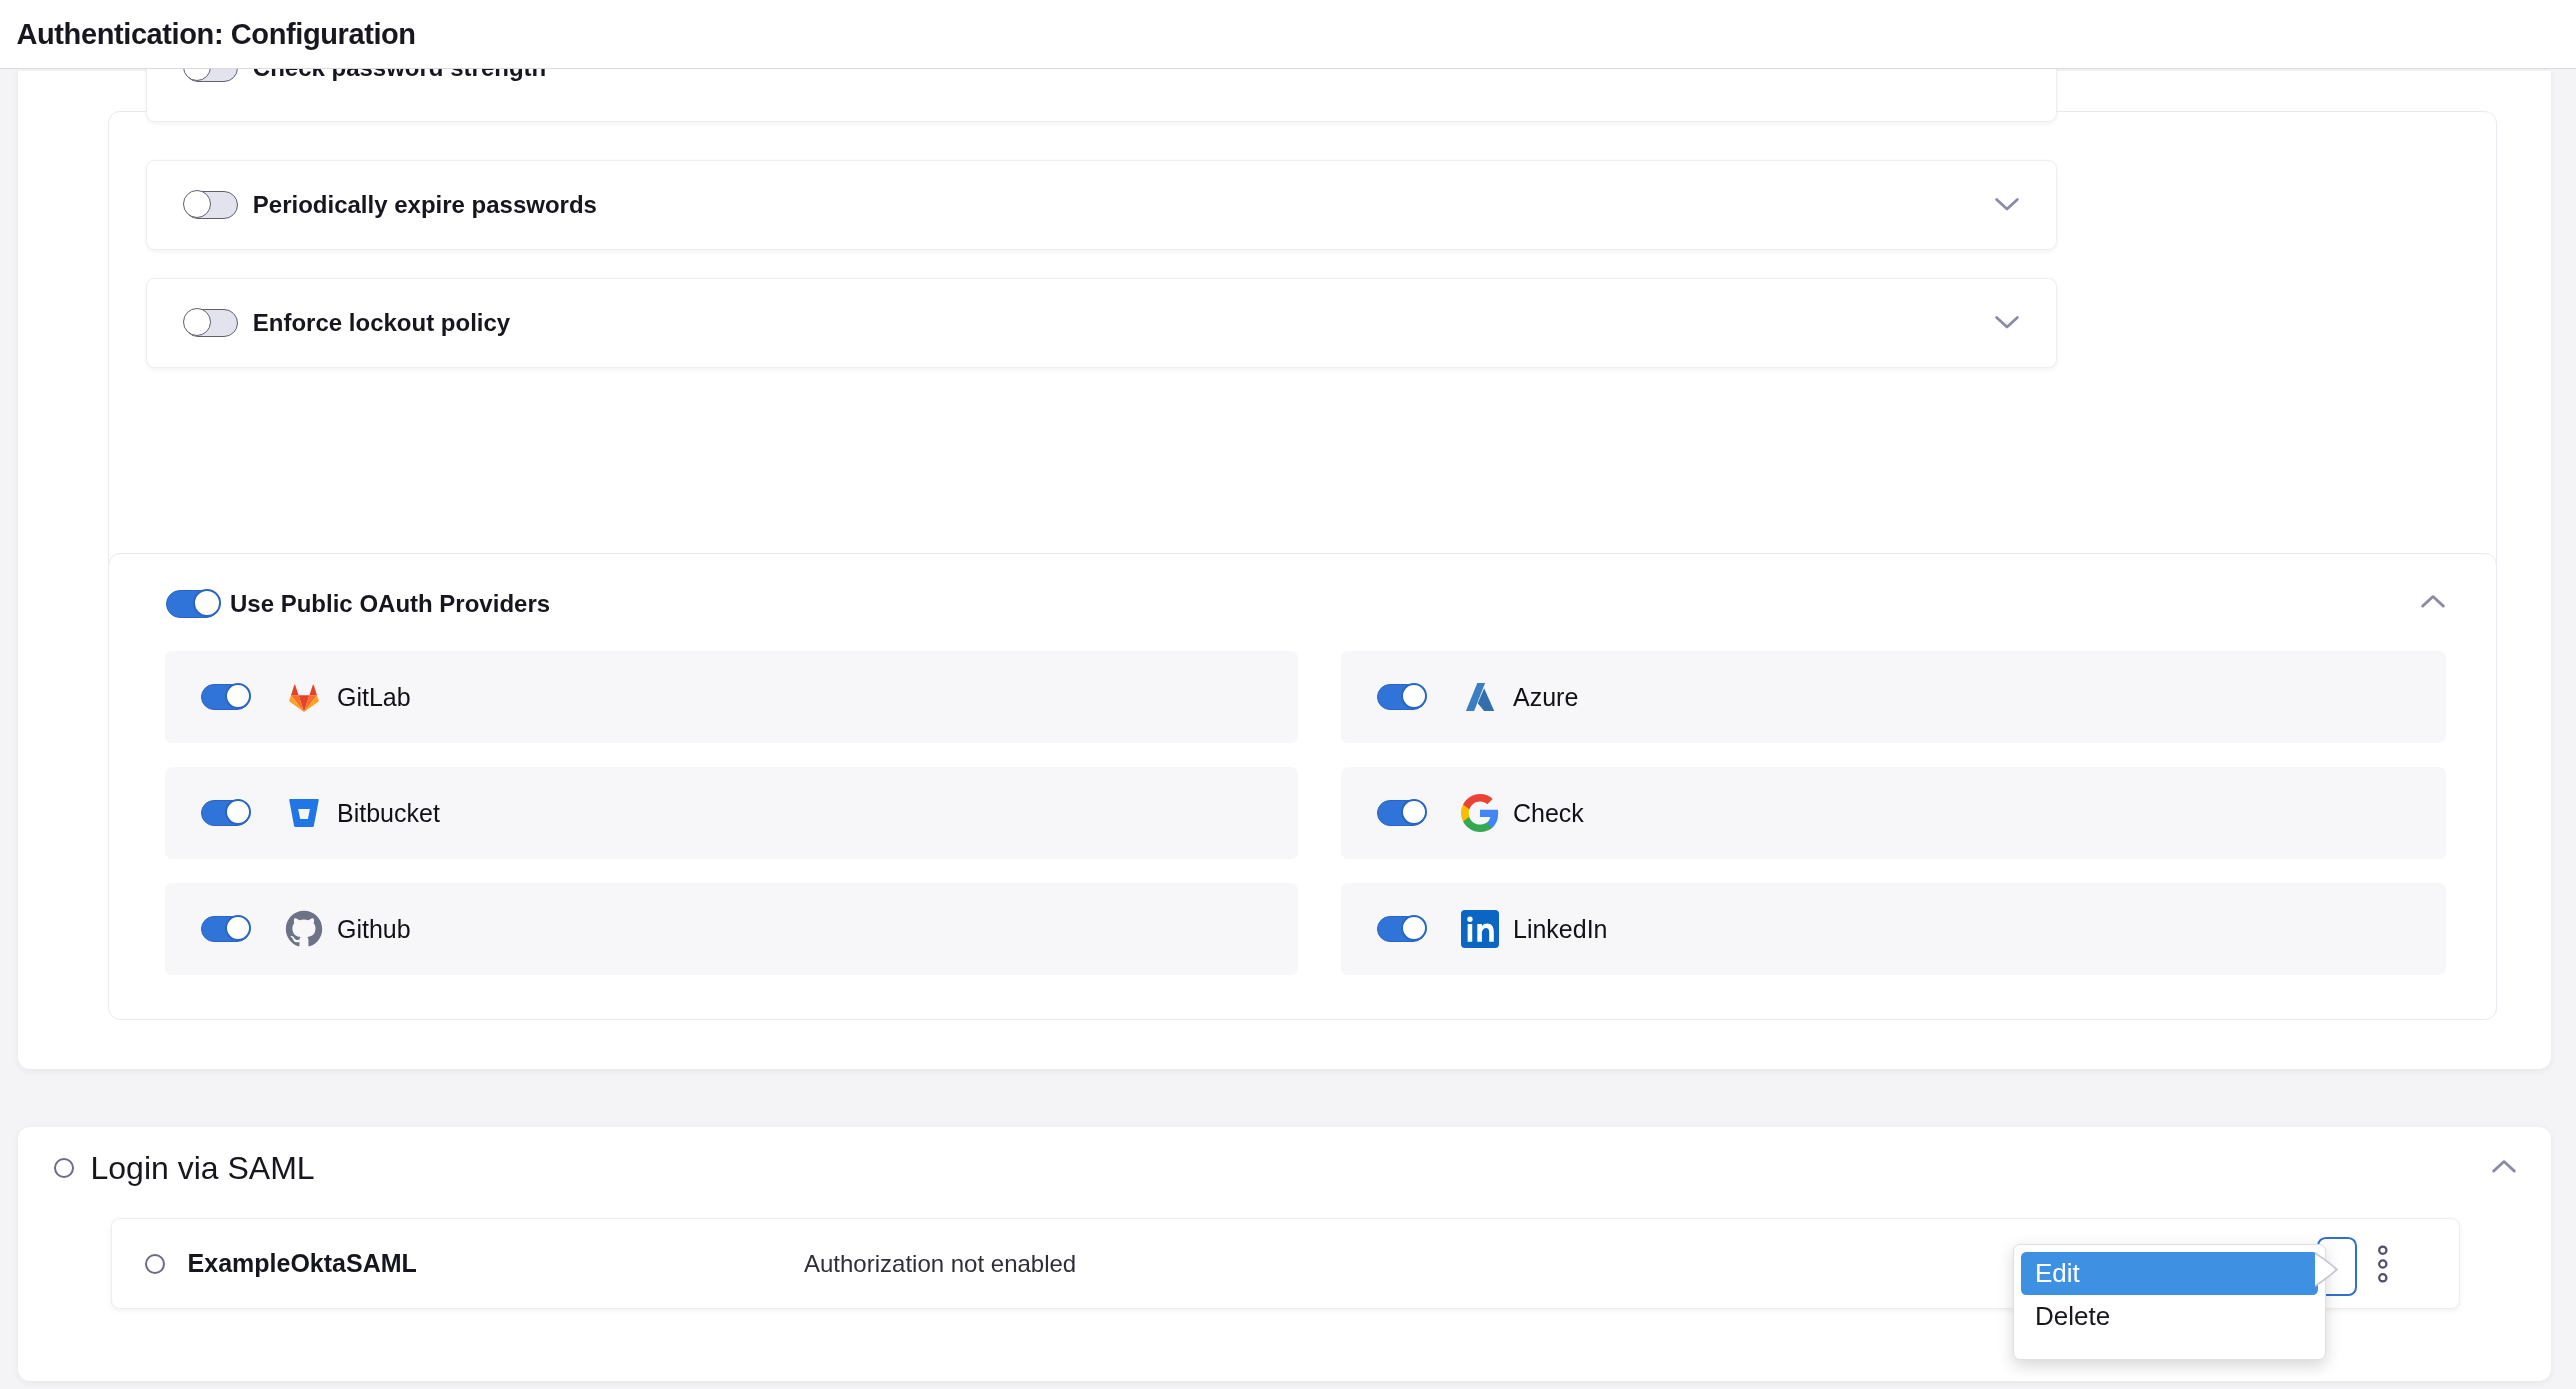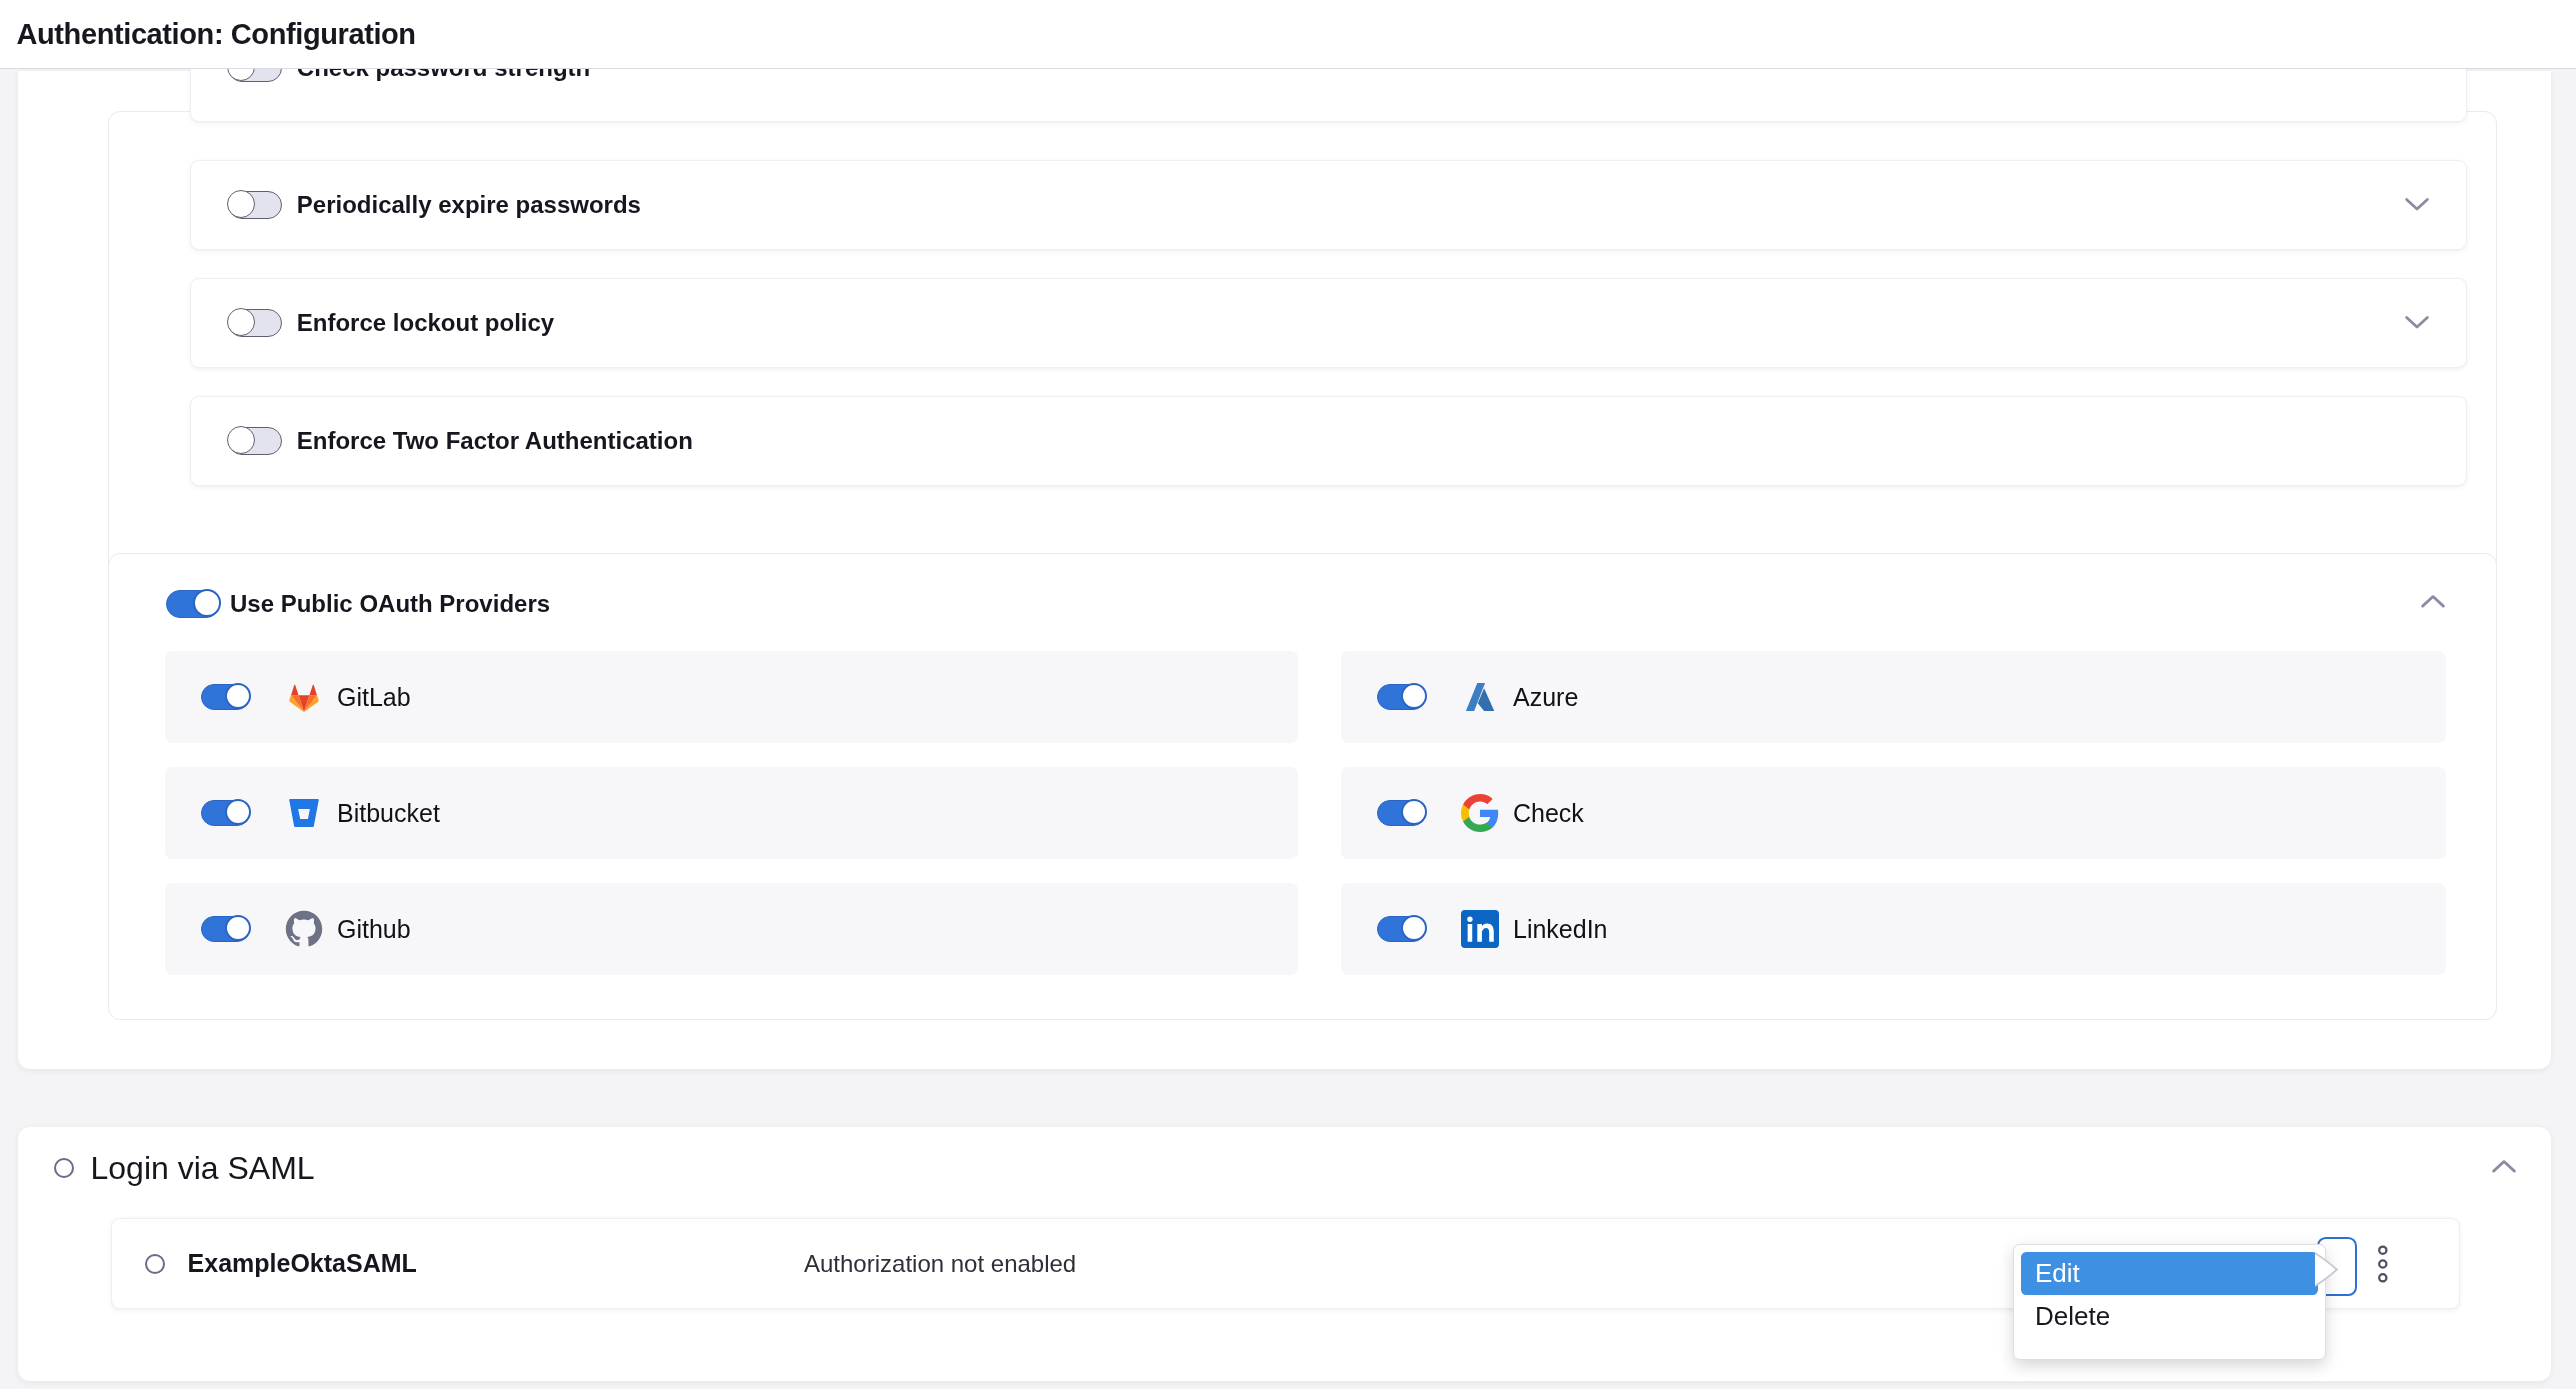--- a/index.html
+++ b/index.html
@@ -12,21 +12,21 @@
 
   
   .card { position:absolute; background:#fff; box-shadow:0 1.7px 7px rgba(20,20,40,.06); }
   .card1 { left:18px; top:71px; width:2533px; height:998px; border-radius:0 0 12px 12px; }
   .card2 { left:18px; top:1127px; width:2533px; height:254px; border-radius:12px; }
   .wrapper { position:absolute; background:#fff; border:1.7px solid #e9e9ef; border-radius:12px; }
   .wrapA { left:90px; top:40px; width:2389px; height:482px; }
   .wrapOauth { left:90px; top:553px; width:2389px; height:467px; }
 
   
-  .trow { position:absolute; left:146px; width:2277px; height:90px; background:#fff; border:1.7px solid #edeef3; border-radius:8.7px; box-shadow:0 1.7px 4.3px rgba(20,20,40,.05); display:flex; align-items:center; padding:0 36px 0 37px;margin-left:44px; }
+  .trow { position:absolute; left:146px; width:1911px; height:90px; background:#fff; border:1.7px solid #edeef3; border-radius:8.7px; box-shadow:0 1.7px 4.3px rgba(20,20,40,.05); display:flex; align-items:center; padding:0 36px 0 37px; }
   .trow .lbl { font-size:24px; font-weight:700; margin-left:14.8px; color:#16161f; }
   .trow.partial { top:14px; height:108px; }
   .trow.r1 { top:160px; } .trow.r2 { top:278px; } .trow.r3 { top:396px; }
   .chev { margin-left:auto; flex:none; }
 
   
   .tg { position:relative; flex:none; width:54px; height:28px; border-radius:14.8px; }
   .tg .knob { position:absolute; top:-1.7px; left:-1.7px; width:28px; height:28px; border-radius:50%; background:#fff; }
   .tg.off { background:#e3e3ed; border:1.7px solid #5f5f70; }
   .tg.off .knob { top:-1.7px; left:-1.7px; border:1.7px solid #5f5f70; }
@@ -97,26 +97,20 @@
         <span class="knob"></span>
       </span>
     <span class="lbl">Enforce lockout policy</span>
     <span class="chev">
       <svg width="26" height="15.6" viewBox="0 0 30 18">
           <polyline points="3,4 15,15 27,4" fill="none" stroke="#8b8ba3" stroke-width="3.2" stroke-linecap="round" stroke-linejoin="round"></polyline>
         </svg>
     </span>
   </div>
 
-  <div class="trow r3" style="top:325px; left:128px;">
-    <span class="tg off">
-        <span class="knob"></span>
-      </span>
-    <span class="lbl">Enforce Two Factor Authentication</span>
-  </div>
 
   <div class="wrapper wrapOauth" style="top:482px;">
     <div class="sectionHead">
       <span class="tg on">
           <span class="knob"></span>
         </span>
       <span class="lbl">Use Public OAuth Providers</span>
       <span class="chev">
         <svg width="26" height="15.6" viewBox="0 0 30 18">
             <polyline points="3,14 15,3 27,14" fill="none" stroke="#8b8ba3" stroke-width="3.2" stroke-linecap="round" stroke-linejoin="round"></polyline>

